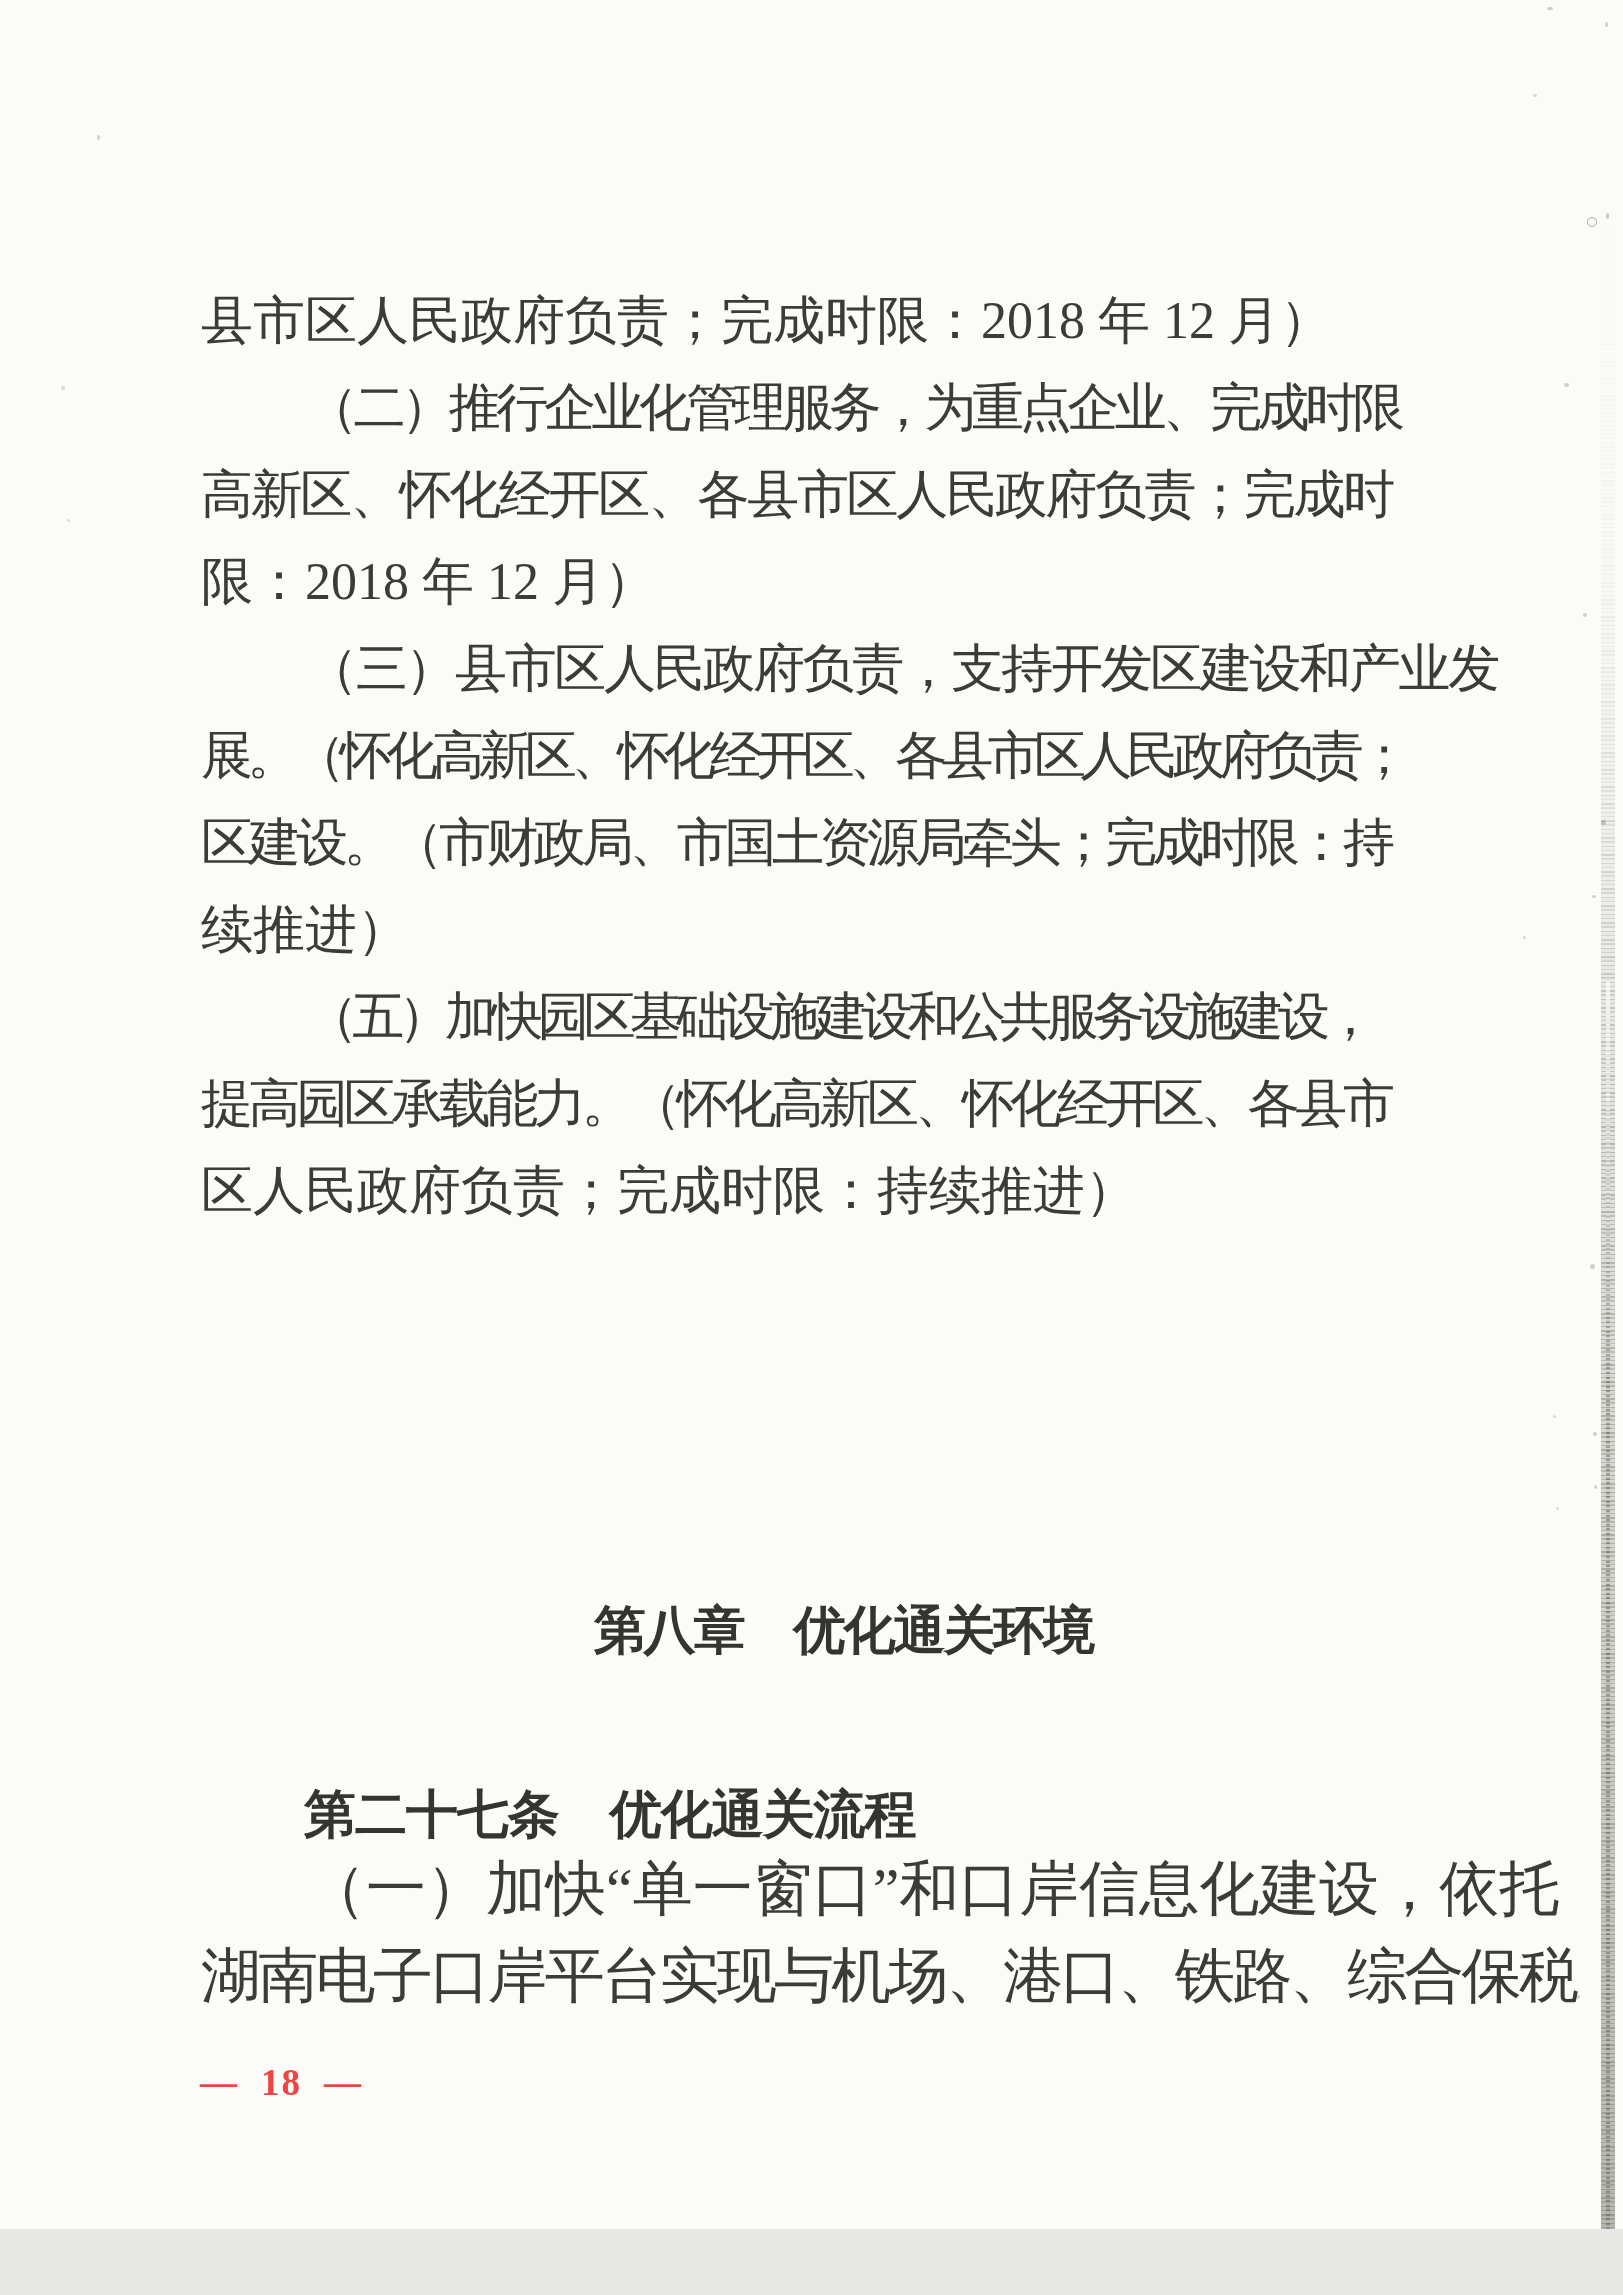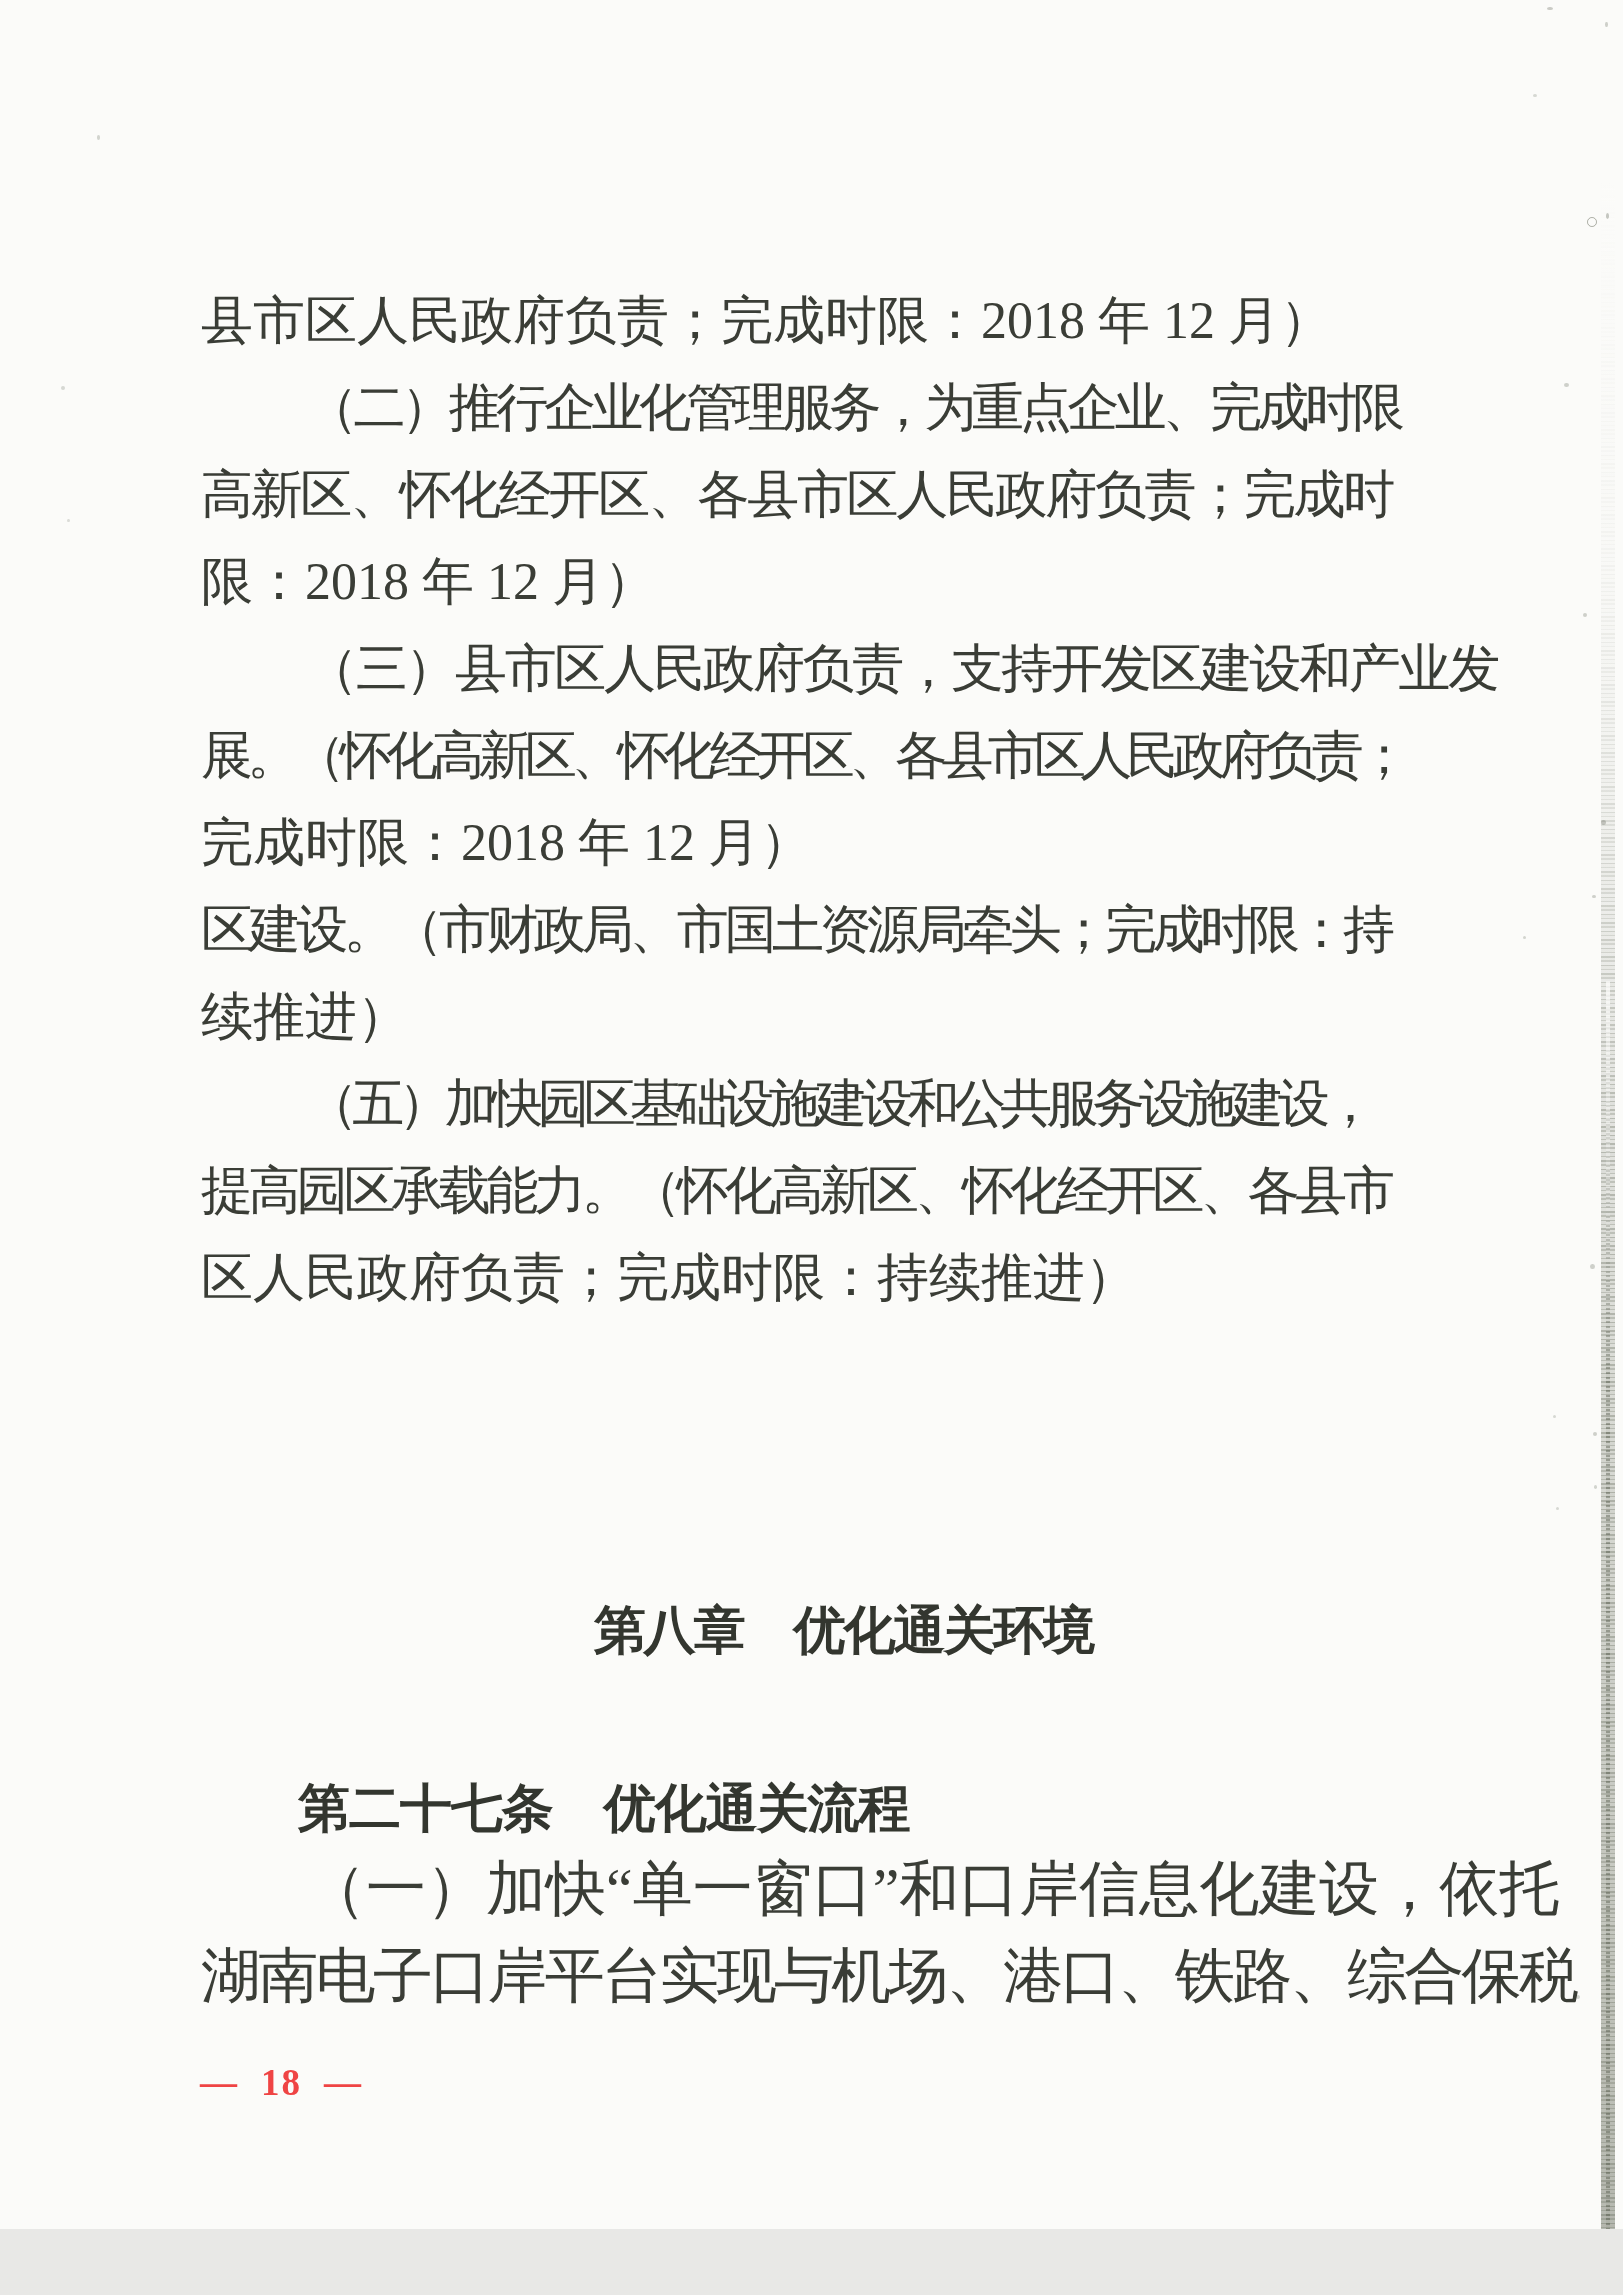--- a/index.html
+++ b/index.html
@@ -52,21 +52,21 @@
     font-weight:bold;
     font-size:52px;
     line-height:87px;
     letter-spacing:-0.04em;
     color:#33362f;
     padding-left:32px;
   }
   .article{
     position:absolute;
     left:290px; top:1757px;
-    margin:8px;
+    margin:14px;
     font-family:"Liberation Sans","DejaVu Sans",sans-serif;
     font-weight:bold;
     font-size:52px;
     line-height:87px;
     letter-spacing:-0.02em;
     color:#33362f;
   }
   
   .page-number{
     position:absolute;
@@ -124,21 +124,20 @@
 
 <div class="page">
 
   <div class="body-text">
     <div class="line">县市区人民政府负责；完成时限：2018 年 12 月）</div>
     <div class="line indent t2">（二）推行企业化管理服务，为重点企业、完成时限</div>
     <div class="line t1">高新区、怀化经开区、各县市区人民政府负责；完成时</div>
     <div class="line">限：2018 年 12 月）</div>
     <div class="line indent t1">（三）县市区人民政府负责，支持开发区建设和产业发</div>
     <div class="line t3">展。（怀化高新区、怀化经开区、各县市区人民政府负责；</div>
-    <div class="line">完成时限：2018 年 12 月）</div>
     <div class="line t2">区建设。（市财政局、市国土资源局牵头；完成时限：持</div>
     <div class="line">续推进）</div>
     <div class="line indent t3">（五）加快园区基础设施建设和公共服务设施建设，</div>
     <div class="line t2">提高园区承载能力。（怀化高新区、怀化经开区、各县市</div>
     <div class="line">区人民政府负责；完成时限：持续推进）</div>
   </div>
 
   <h1 class="chapter">第八章　优化通关环境</h1>
 
   <h2 class="article">第二十七条　优化通关流程</h2>

